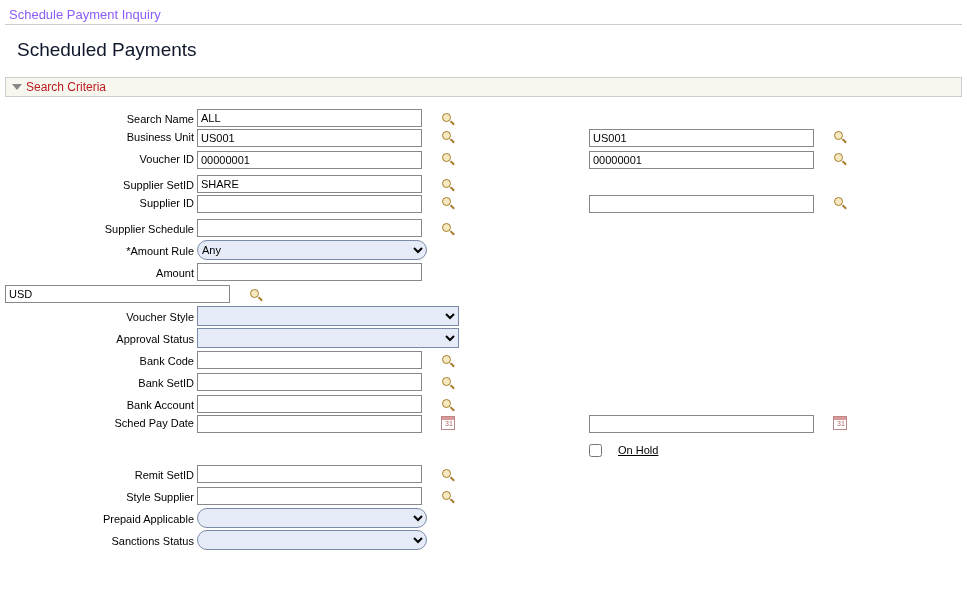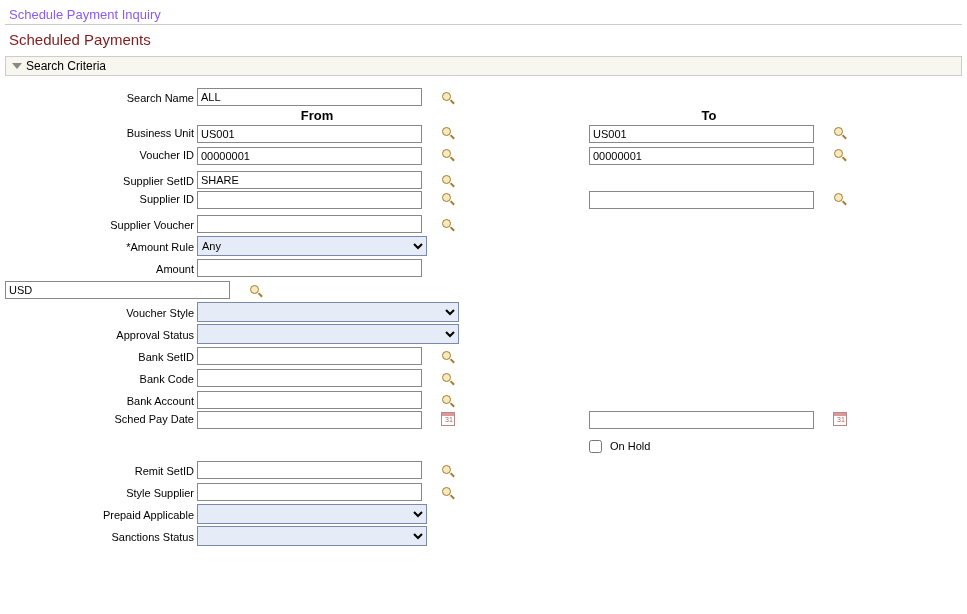--- a/index.html
+++ b/index.html
@@ -11,36 +11,36 @@
       background: #fff;
       color: #000;
     }
     .breadcrumb {
       color: #8b5cf6;
       font-size: 13px;
       padding: 2px 4px;
       border-bottom: 1px solid #ccc;
     }
     .page-title {
-      color: #7f1d1d;
-      font-size: 15px;
+      color: #0f172a;
+      font-size: 19px;
       padding: 6px 4px 8px;
-      margin: 0;
+      margin: 8px;
       font-weight: normal;
     }
     .section-header {
       background: #f7f7f0;
       border: 1px solid #ccc;
       padding: 2px 6px;
       display: flex;
       align-items: center;
       gap: 4px;
     }
     .section-header span.title {
-      color: #000000;
+      color: #b91c1c;
       font-size: 12px;
     }
     .chevron-down {
       width: 0; height: 0;
       border-left: 5px solid transparent;
       border-right: 5px solid transparent;
       border-top: 6px solid #888;
       display: inline-block;
     }
     .form-area {
@@ -71,21 +71,21 @@
       font-family: Arial, sans-serif;
     }
     select.selectf {
       width: 230px;
       height: 20px;
       border: 1px solid #7a8aa8;
       font-size: 11px;
       background: #e6ecf7;
       font-family: Arial, sans-serif;
     }
-    .select-narrow { width: 235px; }
+    .select-narrow { width: 235px; border-radius: 10px; }
     .icon-lookup {
       display: inline-block;
       width: 12px; height: 12px;
       position: relative;
       vertical-align: middle;
       cursor: pointer;
     }
     .icon-lookup::before {
       content: "";
       position: absolute;
@@ -133,21 +133,22 @@
       font-size:13px;
       margin-bottom:2px;
     }
     .heading-row .label-col{ }
     .heading-row .from-h { width: 240px; text-align:center; }
     .heading-row .gap-h { width: 152px; }
     .heading-row .to-h { width: 240px; text-align:center; }
     .checkbox-row {
       display:flex;
       align-items:center;
-      gap:8px;
+      gap:16px;
+      text-decoration:underline;
     }
     input[type="checkbox"]{
       width:13px;height:13px;
       margin:0;
     }
   </style>
 </head>
 <body>
 
 <div class="breadcrumb">Schedule Payment Inquiry</div>
@@ -159,26 +160,20 @@
 </div>
 
 <div class="form-area">
 
   <div class="row">
     <div class="label-col">Search Name</div>
     <div class="from-col"><input class="textf" value="ALL" style=""></div>
     <div class="lookup-col"><span class="icon-lookup"></span></div>
   </div>
 
-  <div class="heading-row">
-    <div class="label-col"></div>
-    <div class="from-h">From</div>
-    <div class="gap-h"></div>
-    <div class="to-h">To</div>
-  </div>
 
   <div class="from-to-row">
     <div class="label-col">Business Unit</div>
     <div class="from-col"><input class="textf" value="US001" style=""></div>
     <div class="lookup-col"><span class="icon-lookup"></span></div>
     <div class="gap-col"></div>
     <div class="to-col"><input class="textf" value="US001" style=""></div>
     <div class="lookup-col"><span class="icon-lookup"></span></div>
   </div>
 
@@ -201,21 +196,21 @@
   <div class="from-to-row">
     <div class="label-col">Supplier ID</div>
     <div class="from-col"><input class="textf" value="" style=""></div>
     <div class="lookup-col"><span class="icon-lookup"></span></div>
     <div class="gap-col"></div>
     <div class="to-col"><input class="textf" value="" style=""></div>
     <div class="lookup-col"><span class="icon-lookup"></span></div>
   </div>
 
   <div class="row">
-    <div class="label-col">Supplier Voucher</div>
+    <div class="label-col">Supplier Schedule</div>
     <div class="from-col"><input class="textf" value="" style=""></div>
     <div class="lookup-col"><span class="icon-lookup"></span></div>
   </div>
 
   <div class="row">
     <div class="label-col">*Amount Rule</div>
     <div class="from-col"><select class="selectf select-narrow"><option>Any</option></select></div>
   </div>
 
   <div class="row">
@@ -232,27 +227,27 @@
     <div class="label-col">Voucher Style</div>
     <div style="width:262px;"><select class="selectf" style="width:262px;"><option></option></select></div>
   </div>
 
   <div class="row">
     <div class="label-col">Approval Status</div>
     <div style="width:262px;"><select class="selectf" style="width:262px;"><option></option></select></div>
   </div>
 
   <div class="row">
+    <div class="label-col">Bank Code</div>
+    <div class="from-col"><input class="textf" value="" style=""></div>
+    <div class="lookup-col"><span class="icon-lookup"></span></div>
+  </div>
+
+  <div class="row">
     <div class="label-col">Bank SetID</div>
-    <div class="from-col"><input class="textf" value="" style=""></div>
-    <div class="lookup-col"><span class="icon-lookup"></span></div>
-  </div>
-
-  <div class="row">
-    <div class="label-col">Bank Code</div>
     <div class="from-col"><input class="textf" value="" style=""></div>
     <div class="lookup-col"><span class="icon-lookup"></span></div>
   </div>
 
   <div class="row">
     <div class="label-col">Bank Account</div>
     <div class="from-col"><input class="textf" value="" style=""></div>
     <div class="lookup-col"><span class="icon-lookup"></span></div>
   </div>
 

